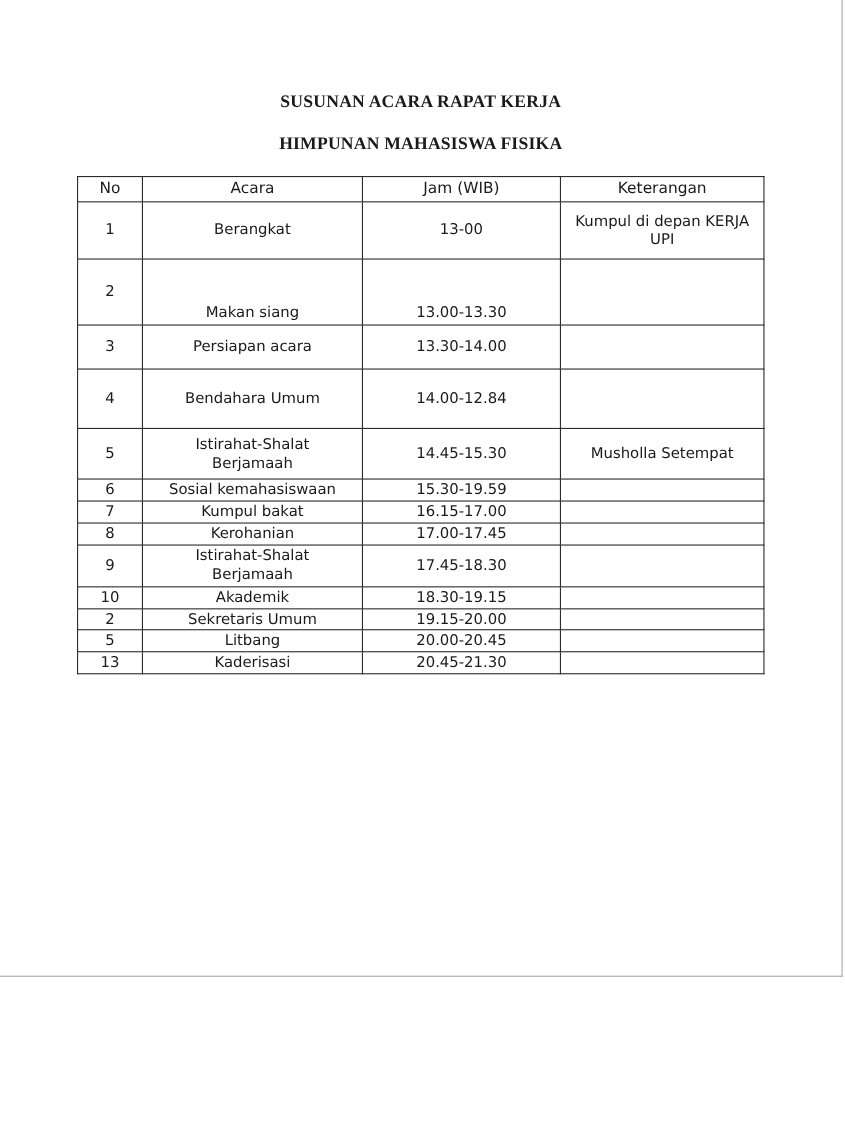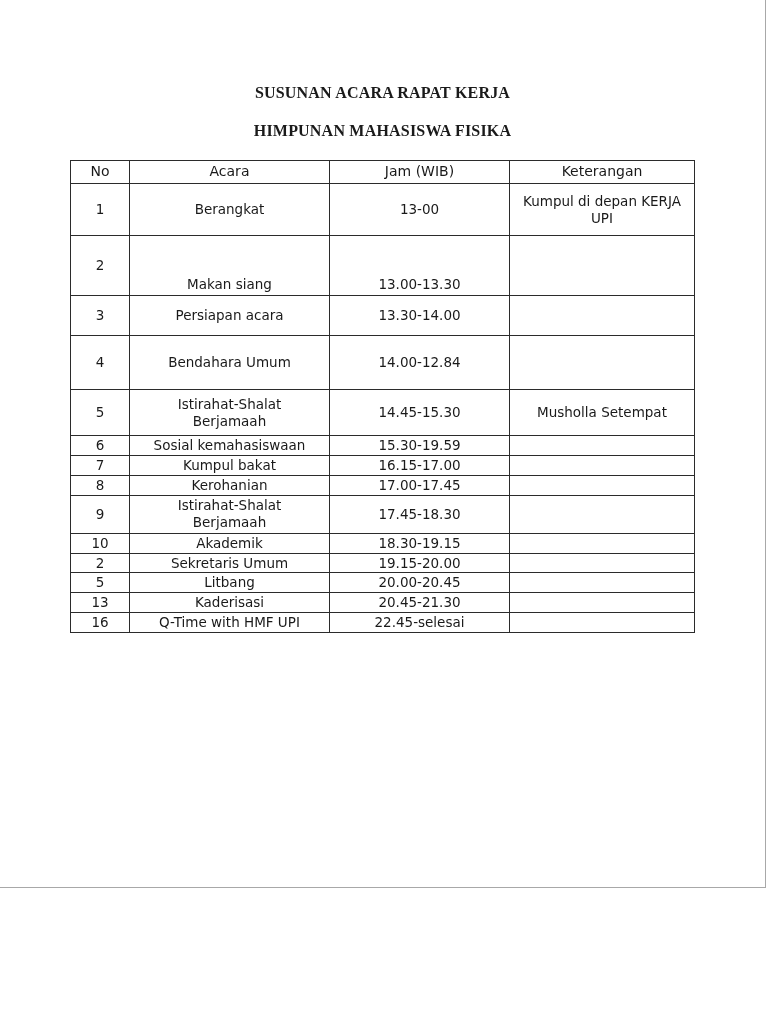--- a/index.html
+++ b/index.html
@@ -167,22 +167,16 @@
           <td>Litbang</td>
           <td>20.00-20.45</td>
           <td></td>
         </tr>
         <tr>
           <td>13</td>
           <td>Kaderisasi</td>
           <td>20.45-21.30</td>
           <td></td>
         </tr>
-        <tr>
-          <td>16</td>
-          <td>Q-Time with HMF UPI</td>
-          <td>22.45-selesai</td>
-          <td></td>
-        </tr>
       </tbody>
   </table>
 
 </div>
 
 </body></html>

